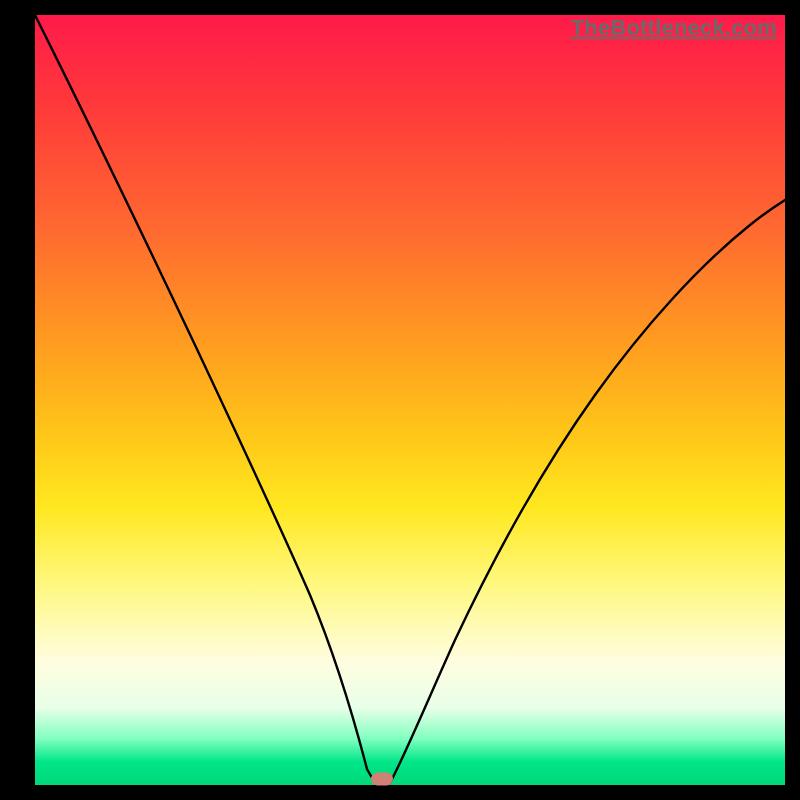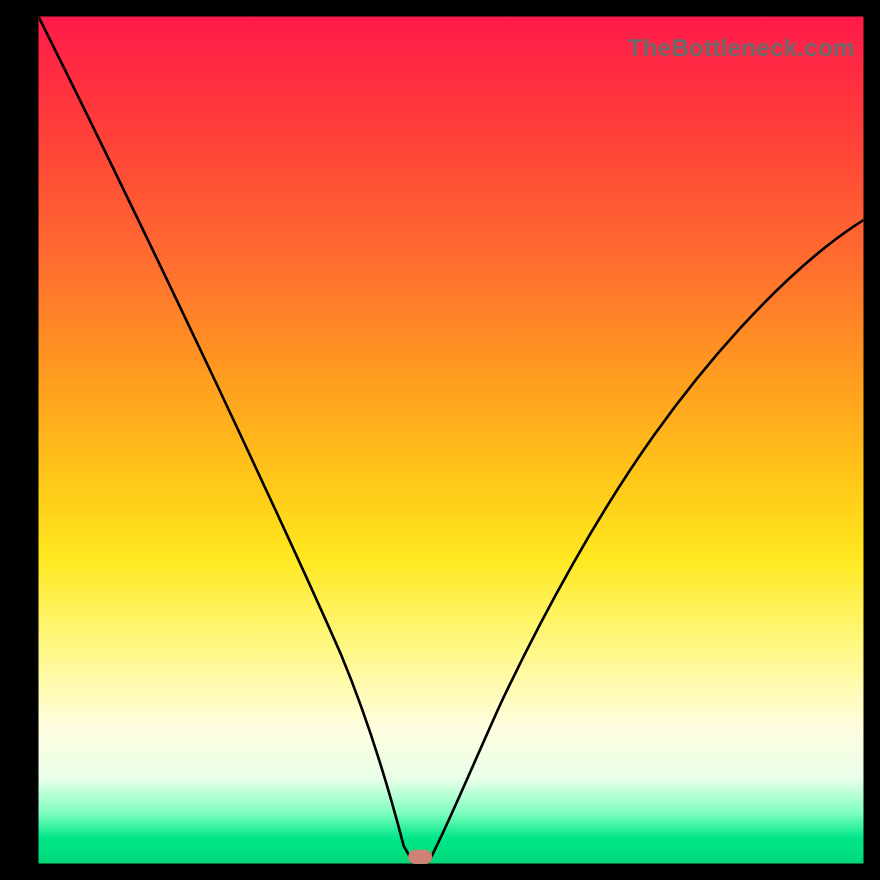--- a/index.html
+++ b/index.html
@@ -32,27 +32,28 @@
       #ffe820 64%,
       #fff880 74%,
       #fffde0 84%,
       #e8ffe8 90%,
       #80ffc0 94%,
       #00e688 97%,
       #00d878 100%);
   }
   .watermark {
     position: absolute;
-    top: 16px;
+    top: 0px;
     right: 8px;
     font-size: 22px;
     font-weight: 600;
     color: #6a6a6a;
     letter-spacing: 0.2px;
     z-index: 10;
+    text-decoration: underline;
   }
   svg.curve {
     position: absolute;
     left: 0; top: 0;
     width: 100%;
     height: 100%;
   }
   .curve path {
     stroke: #000;
     stroke-width: 2.4;

